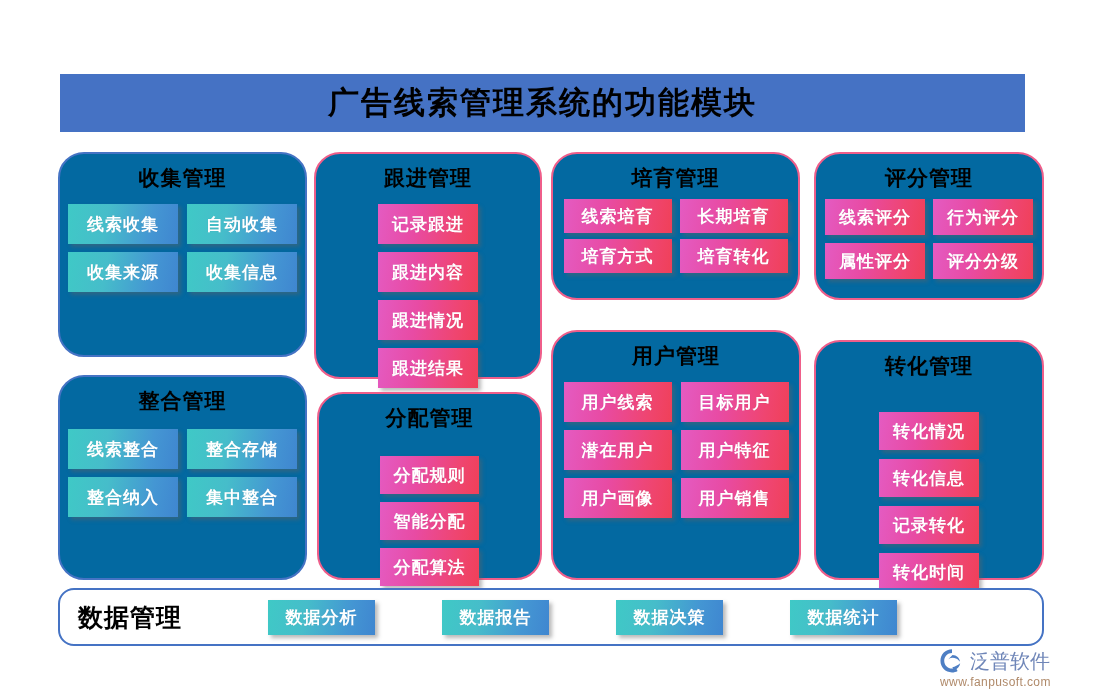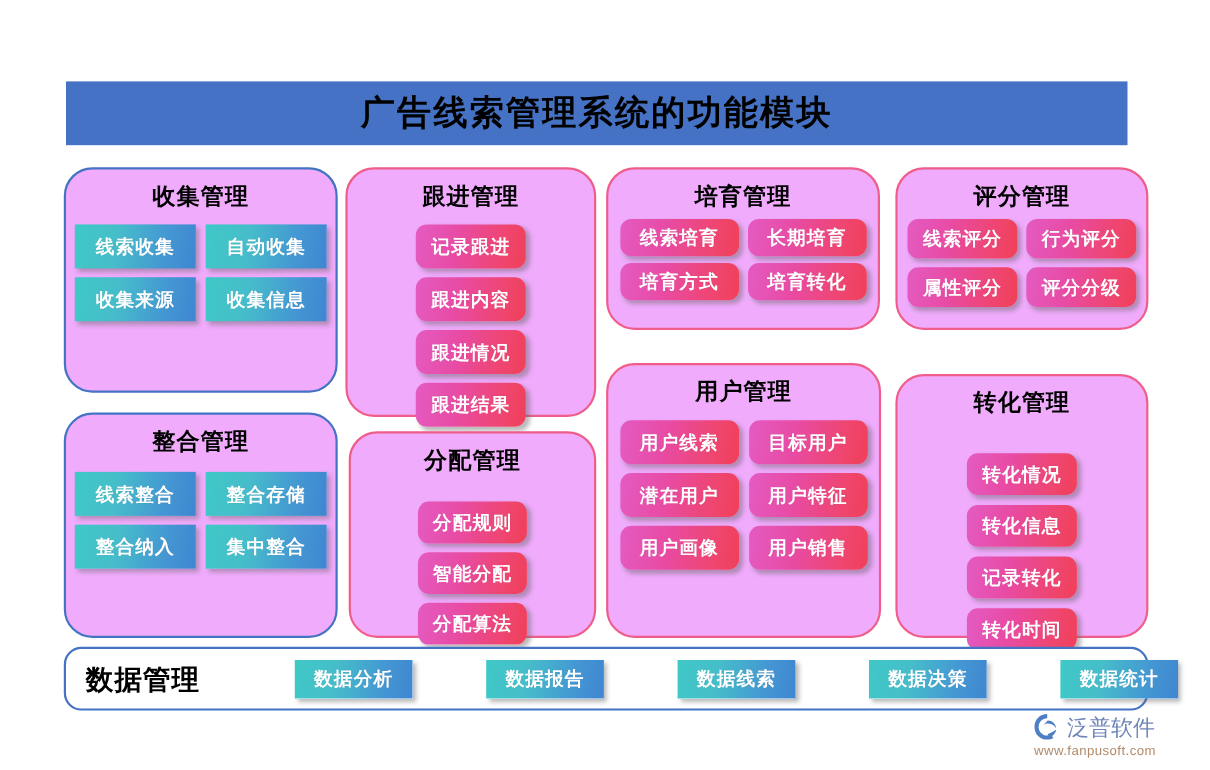--- a/index.html
+++ b/index.html
@@ -39,21 +39,21 @@
     font-size: 31px;
     font-weight: bold;
     letter-spacing: 2px;
     font-family: "Liberation Serif", "DejaVu Serif", serif;
     white-space: nowrap;
   }
 
   
   .card {
     position: absolute;
-    background: #f0abfc;
+    background: #0369a1;
     border-radius: 26px;
     box-sizing: border-box;
   }
   .card.blue   { border: 2px solid #4573c4; }
   .card.pink   { border: 2px solid #ef5e8a; }
 
   .card-title {
     position: absolute;
     top: 10px;
     left: 0;
@@ -88,21 +88,20 @@
     white-space: nowrap;
     box-shadow: 3px 3px 4px rgba(100,100,100,0.45);
     font-family: "Liberation Serif", "DejaVu Serif", serif;
     text-shadow: 0 0 1px rgba(0,0,0,0.12);
   }
   .chip.teal {
     background: linear-gradient(100deg, #3fc9c6 0%, #46bdca 35%, #4496d3 75%, #3f86d0 100%);
   }
   .chip.pinkchip {
     background: linear-gradient(100deg, #e45bc2 0%, #e84ba4 38%, #ef4570 78%, #f04058 100%);
-    border-radius: 10px;
   }
 
   
   #card-collect   { left: 58px;  top: 152px; width: 249px; height: 205px; }
   #card-follow    { left: 314px; top: 152px; width: 228px; height: 227px; }
   #card-nurture   { left: 551px; top: 152px; width: 249px; height: 148px; }
   #card-score     { left: 814px; top: 152px; width: 230px; height: 148px; }
   #card-integrate { left: 58px;  top: 375px; width: 249px; height: 205px; }
   #card-assign    { left: 317px; top: 392px; width: 225px; height: 188px; }
   #card-user      { left: 551px; top: 330px; width: 250px; height: 250px; }
@@ -286,21 +285,20 @@
       <div class="chip pinkchip">记录转化</div>
       <div class="chip pinkchip">转化时间</div>
     </div>
   </div>
 
   <div id="data-bar">
     <div class="bar-title">数据管理</div>
     <div class="bar-chips">
       <div class="chip teal">数据分析</div>
       <div class="chip teal">数据报告</div>
-      <div class="chip teal">数据线索</div>
       <div class="chip teal">数据决策</div>
       <div class="chip teal">数据统计</div>
     </div>
   </div>
 
   <div id="logo">
     <div class="logo-row">
       <span>
         <svg class="logo-mark" viewBox="0 0 32 32" xmlns="http://www.w3.org/2000/svg" aria-hidden="true">
           <path d="M16 2.5 C8.5 2.5 2.8 8.2 2.8 15.8 C2.8 23.3 8.5 29 16 29 C18.4 29 20.6 28.4 22.4 27.3 L20.2 23.6 C19 24.3 17.6 24.7 16 24.7 C11 24.7 7.1 20.8 7.1 15.8 C7.1 10.8 11 6.8 16 6.8 Z" fill="#4E7FC4"></path>

